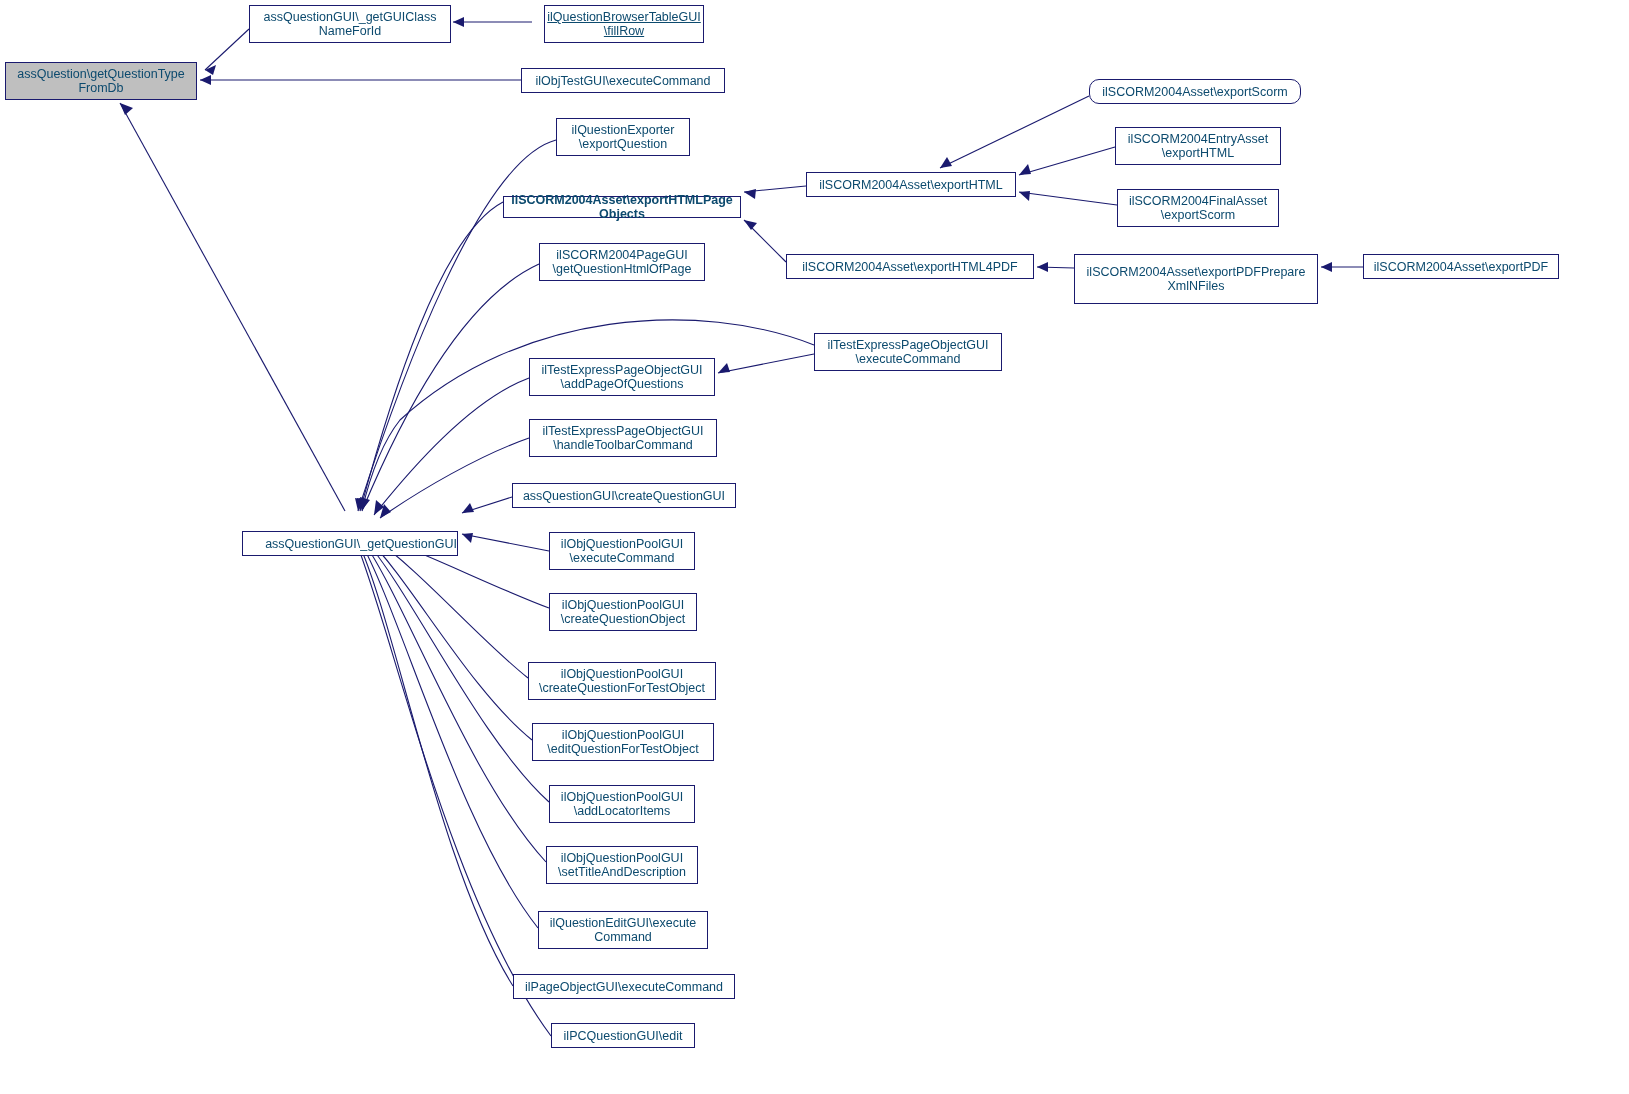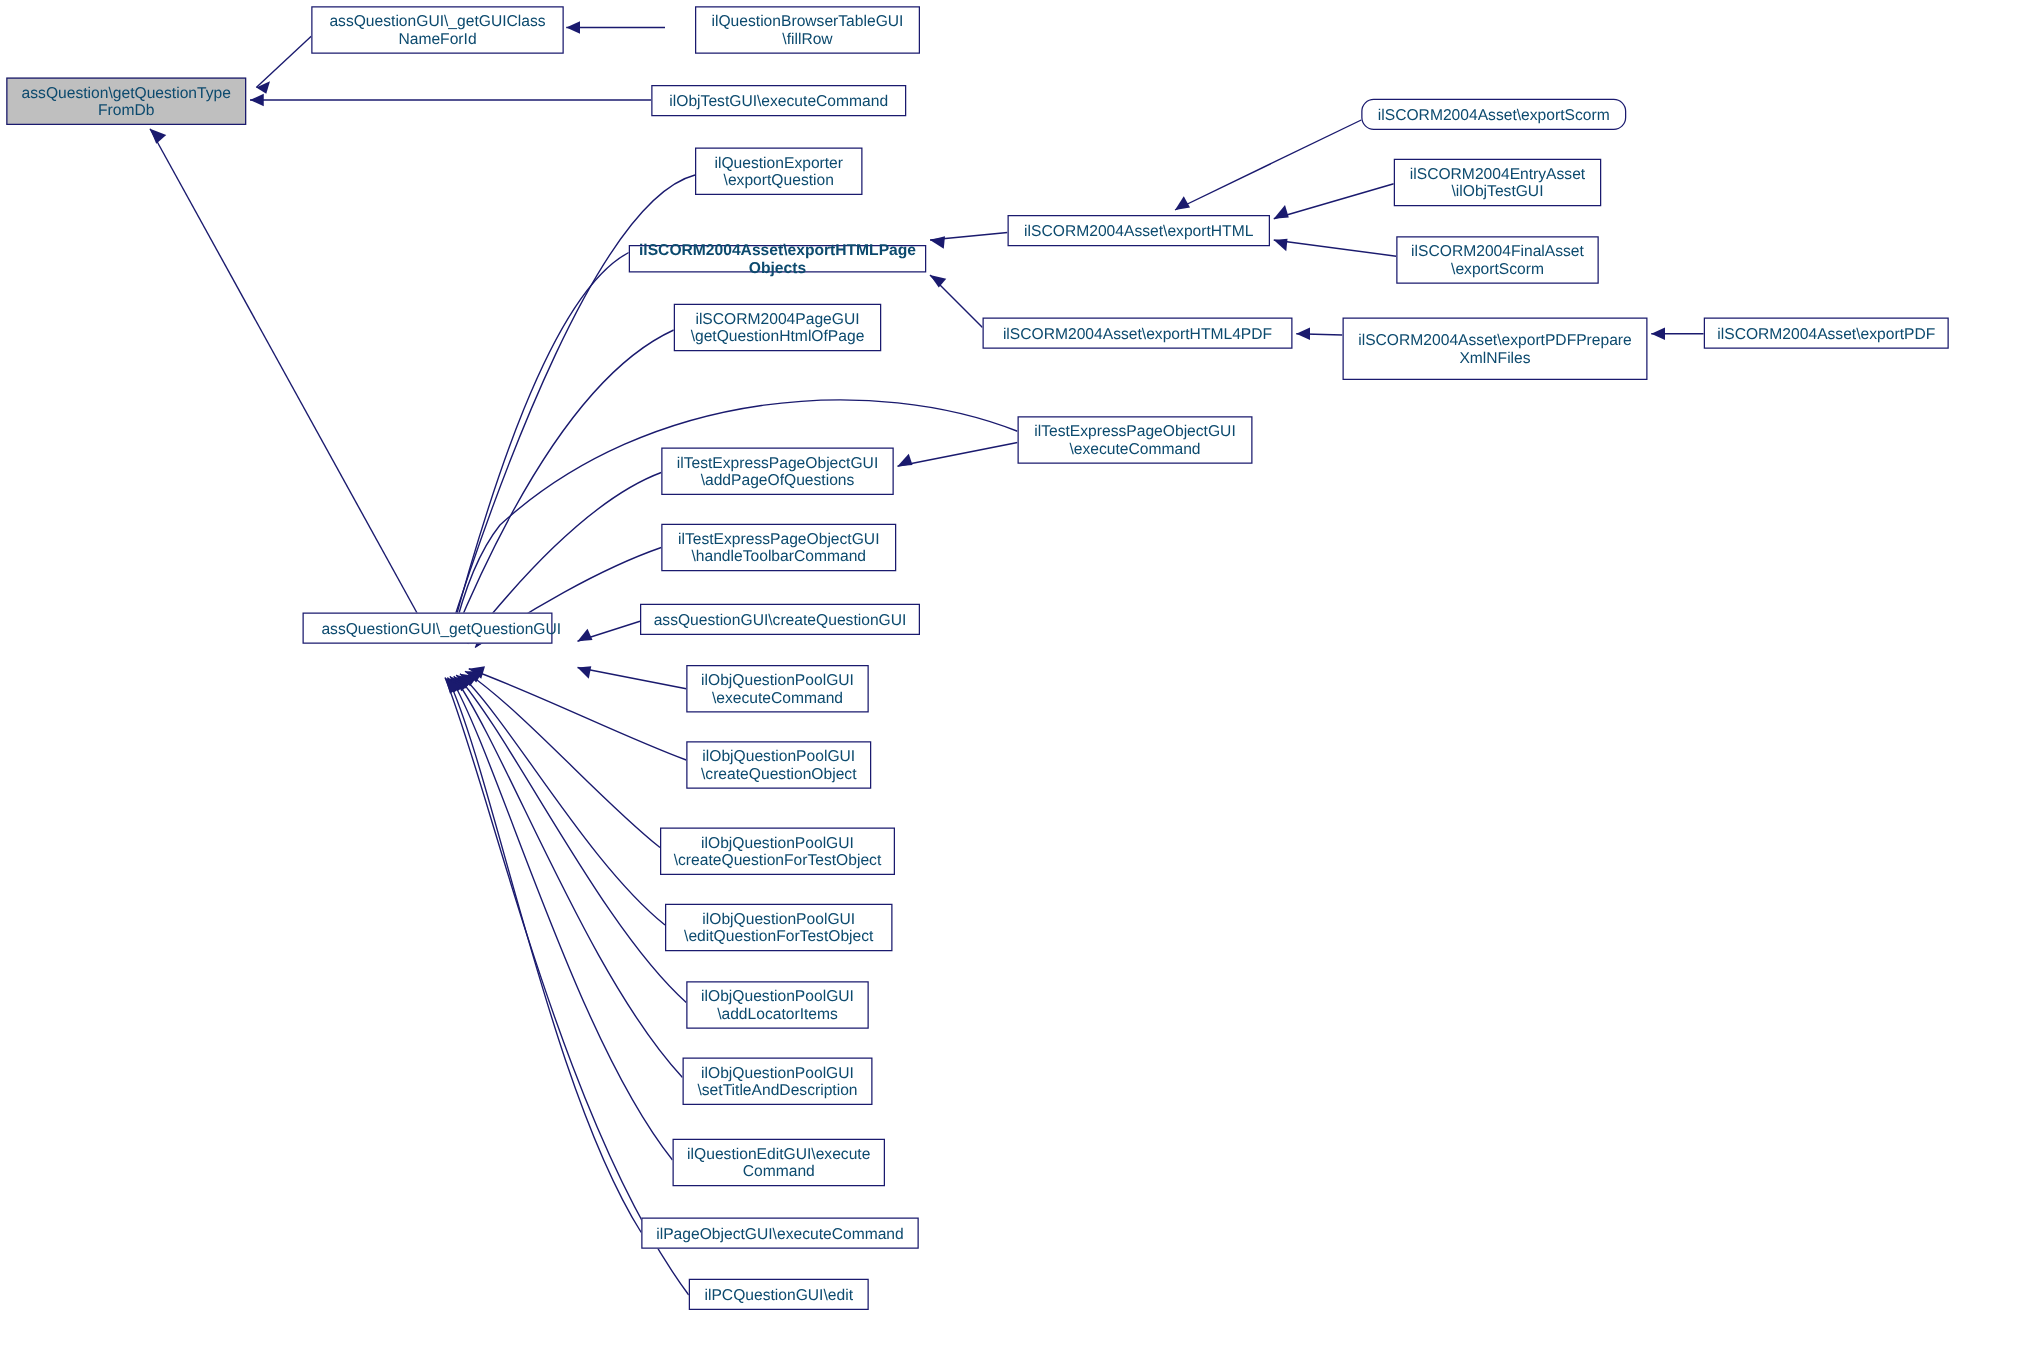--- a/index.html
+++ b/index.html
@@ -139,21 +139,21 @@
     <polygon points="1037,267 1048,262 1048,272"></polygon>
 
     <path d="M1363,267 L1321,267"></path>
     <polygon points="1321,267 1332,262 1332,272"></polygon>
   </svg>
 
   <div class="node root" style="left:5px;top:62px;width:192px;height:38px;">assQuestion\getQuestionType
 FromDb</div>
   <div class="node" style="left:249px;top:5px;width:202px;height:38px;">assQuestionGUI\_getGUIClass
 NameForId</div>
-  <div class="node" style="left:556px;top:5px;width:180px;height:38px;">ilQuestionBrowserTableGUI
+  <div class="node" style="left:544px;top:5px;width:160px;height:38px;text-decoration:underline;">ilQuestionBrowserTableGUI
 \fillRow</div>
   <div class="node" style="left:521px;top:68px;width:204px;height:25px;">ilObjTestGUI\executeCommand</div>
   <div class="node" style="left:556px;top:118px;width:134px;height:38px;">ilQuestionExporter
 \exportQuestion</div>
   <div class="node" style="left:503px;top:196px;width:238px;height:22px;font-weight:bold;">ilSCORM2004Asset\exportHTMLPage
 Objects</div>
   <div class="node" style="left:539px;top:243px;width:166px;height:38px;">ilSCORM2004PageGUI
 \getQuestionHtmlOfPage</div>
   <div class="node" style="left:529px;top:358px;width:186px;height:38px;">ilTestExpressPageObjectGUI
 \addPageOfQuestions</div>
@@ -169,26 +169,26 @@
   <div class="node" style="left:532px;top:723px;width:182px;height:38px;">ilObjQuestionPoolGUI
 \editQuestionForTestObject</div>
   <div class="node" style="left:549px;top:785px;width:146px;height:38px;">ilObjQuestionPoolGUI
 \addLocatorItems</div>
   <div class="node" style="left:546px;top:846px;width:152px;height:38px;">ilObjQuestionPoolGUI
 \setTitleAndDescription</div>
   <div class="node" style="left:538px;top:911px;width:170px;height:38px;">ilQuestionEditGUI\execute
 Command</div>
   <div class="node" style="left:513px;top:974px;width:222px;height:25px;">ilPageObjectGUI\executeCommand</div>
   <div class="node" style="left:551px;top:1023px;width:144px;height:25px;">ilPCQuestionGUI\edit</div>
-  <div class="node" style="left:242px;top:490px;width:200px;height:25px;padding-left:25px;">assQuestionGUI\_getQuestionGUI</div>
+  <div class="node" style="left:242px;top:531px;width:216px;height:25px;padding-left:25px;">assQuestionGUI\_getQuestionGUI</div>
   <div class="node" style="left:814px;top:333px;width:188px;height:38px;">ilTestExpressPageObjectGUI
 \executeCommand</div>
   <div class="node" style="left:806px;top:172px;width:210px;height:25px;">ilSCORM2004Asset\exportHTML</div>
   <div class="node" style="left:1089px;top:79px;width:212px;height:25px;border-radius:10px;">ilSCORM2004Asset\exportScorm</div>
   <div class="node" style="left:1115px;top:127px;width:166px;height:38px;">ilSCORM2004EntryAsset
-\ilObjTestGUI</div>
+\exportHTML</div>
   <div class="node" style="left:1117px;top:189px;width:162px;height:38px;">ilSCORM2004FinalAsset
 \exportScorm</div>
   <div class="node" style="left:786px;top:254px;width:248px;height:25px;">ilSCORM2004Asset\exportHTML4PDF</div>
   <div class="node" style="left:1074px;top:254px;width:244px;height:50px;">ilSCORM2004Asset\exportPDFPrepare
 XmlNFiles</div>
   <div class="node" style="left:1363px;top:254px;width:196px;height:25px;">ilSCORM2004Asset\exportPDF</div>
 </div>
 
 </body></html>

